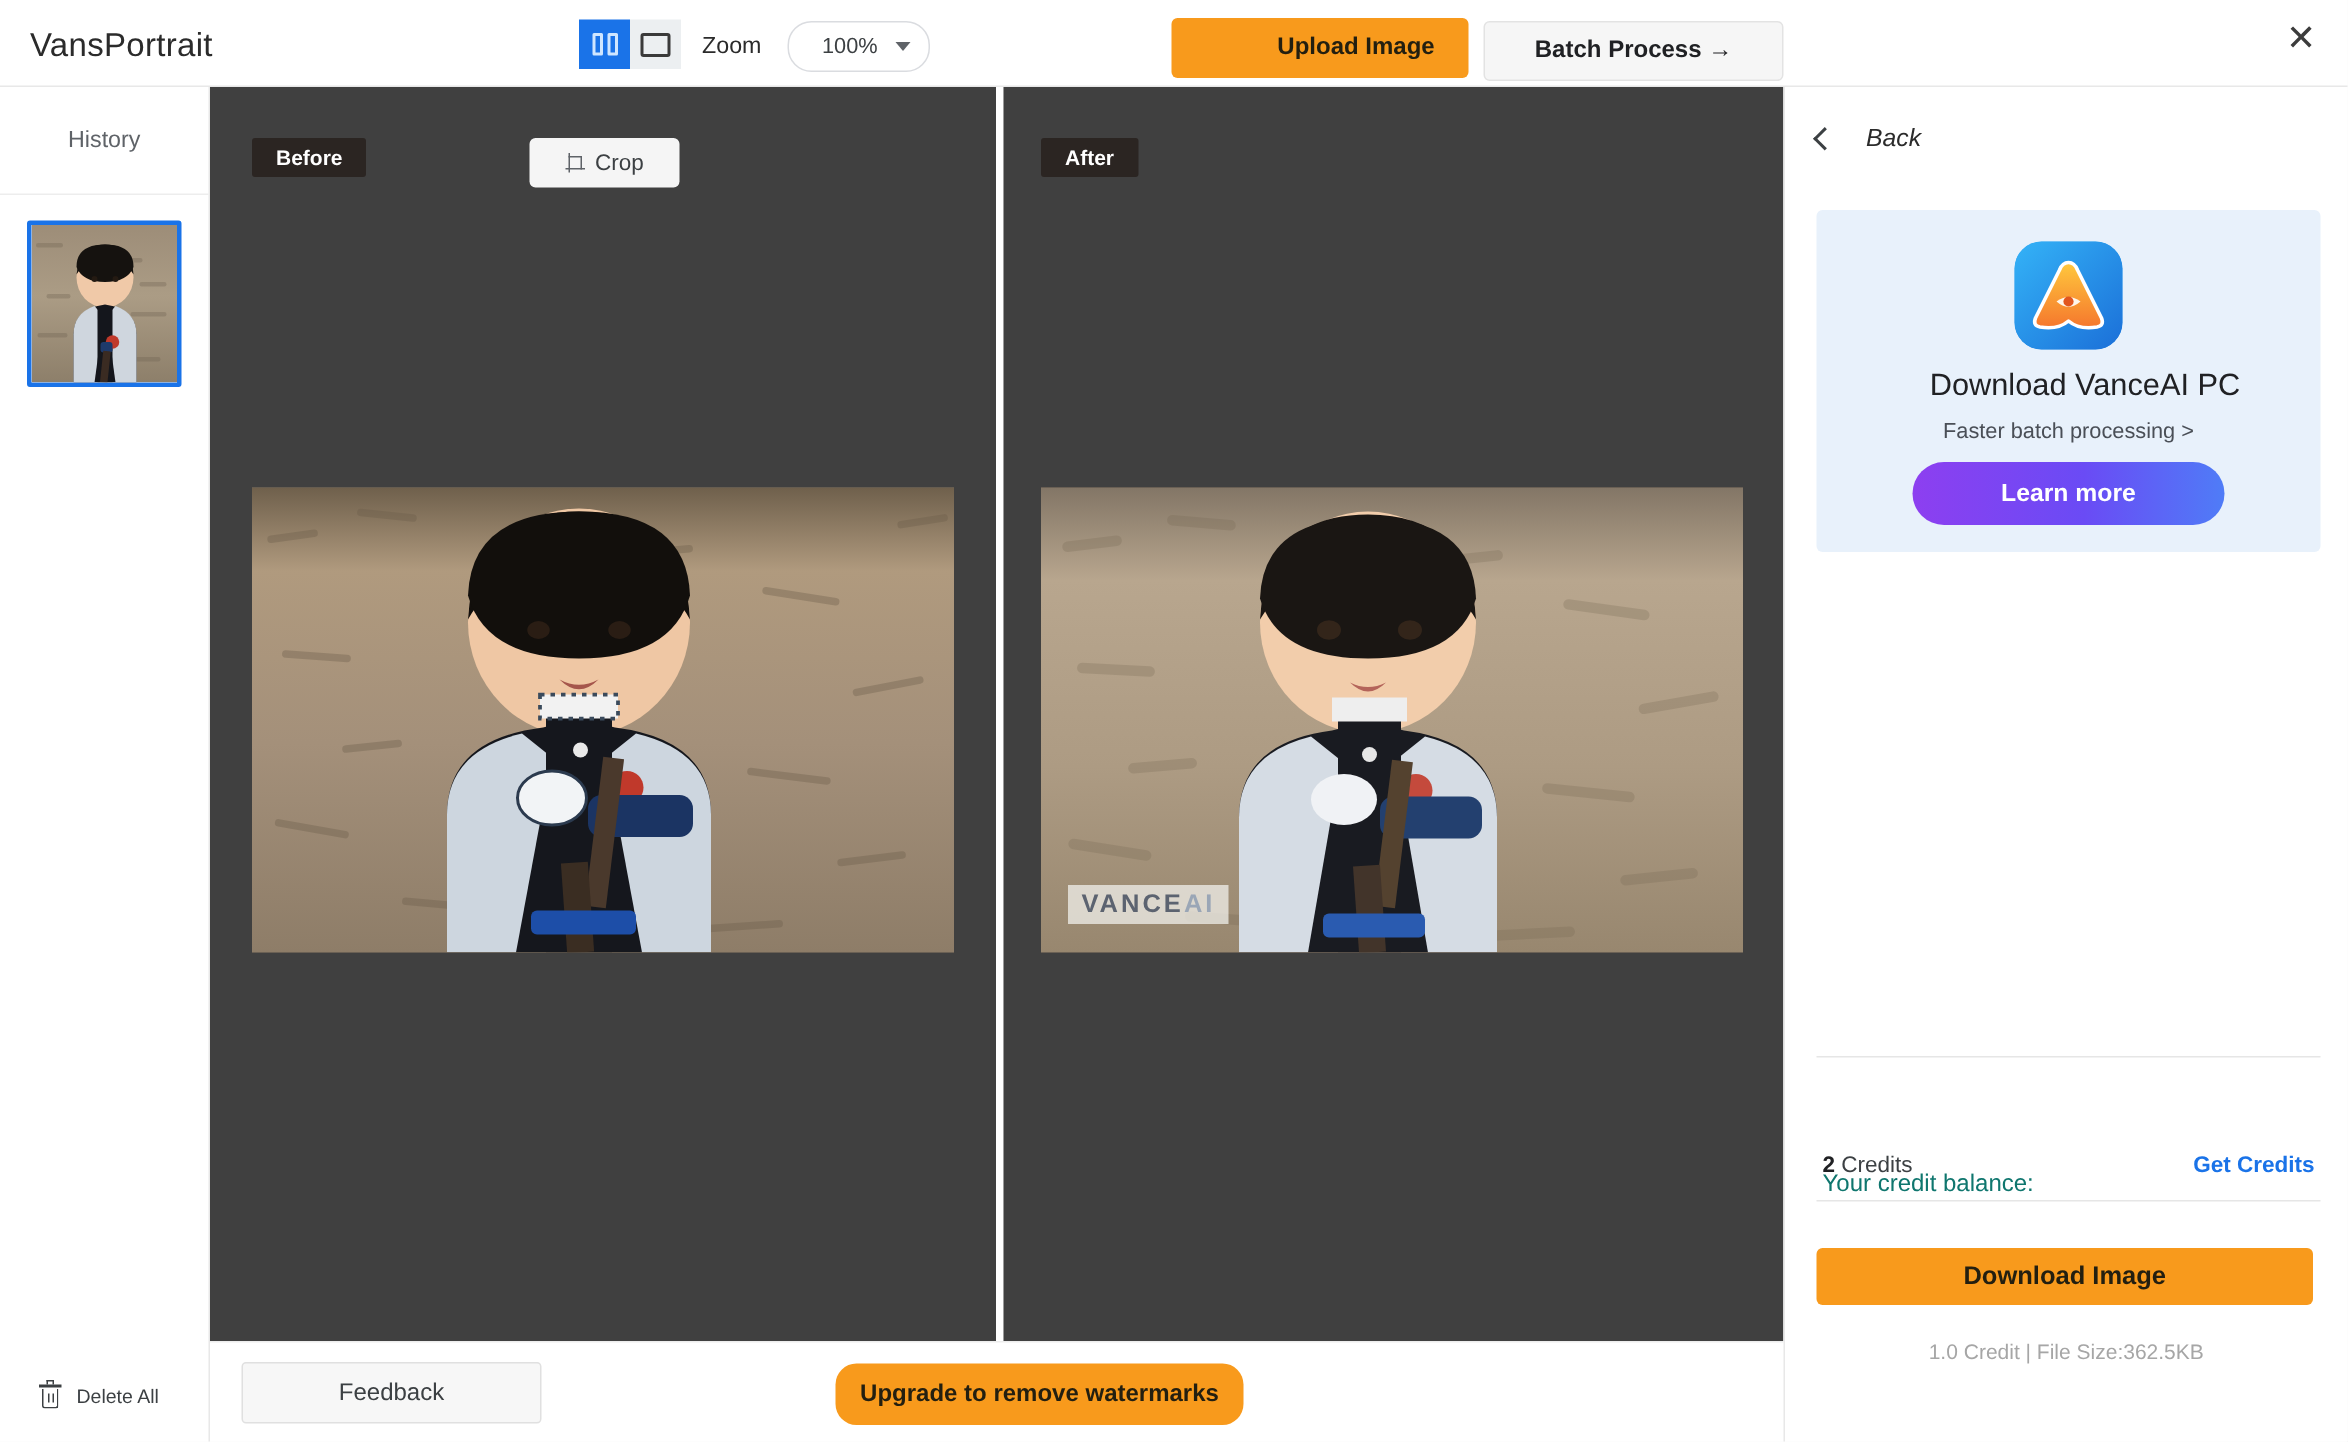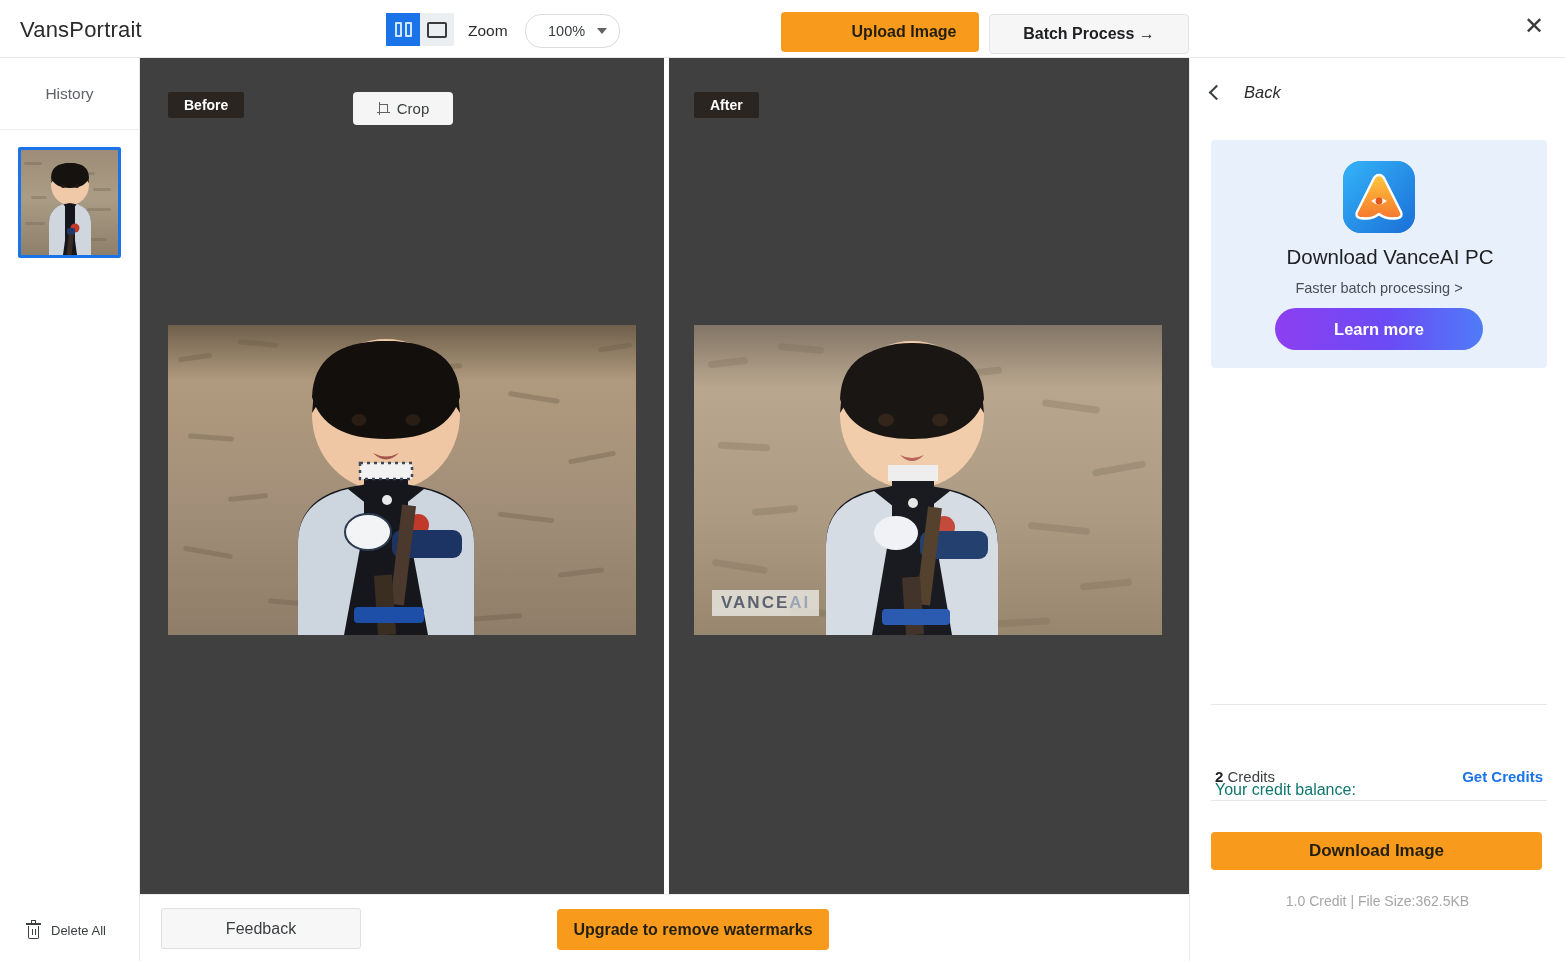--- a/index.html
+++ b/index.html
@@ -138,21 +138,21 @@
     position: absolute; top: 894px; left: 140px; width: 1049px; height: 67px;
     background: #ffffff; border-top: 1px solid #ededed;
   }
   .btn-feedback {
     position: absolute; left: 21px; top: 13px; width: 200px; height: 41px;
     background: #f7f7f7; border: 1px solid #e0e0e0; border-radius: 3px;
     font-family: "Liberation Sans", sans-serif; font-size: 16px; color: #3c4043; cursor: pointer;
   }
   .btn-upgrade {
     position: absolute; left: 417px; top: 14px; width: 272px; height: 41px;
-    background: #f89a1c; border: none; border-radius: 4px;
+    background: #f89a1c; border: none; border-radius: 14px;
     font-family: "Liberation Sans", sans-serif; font-size: 16px; font-weight: bold;
     color: #231f10; cursor: pointer;
   }
 
   
   .rightpanel {
     position: absolute; top: 58px; left: 1189px; width: 376px; height: 903px;
     background: #ffffff; border-left: 1px solid #e8e8e8;
   }
   .back-row {

